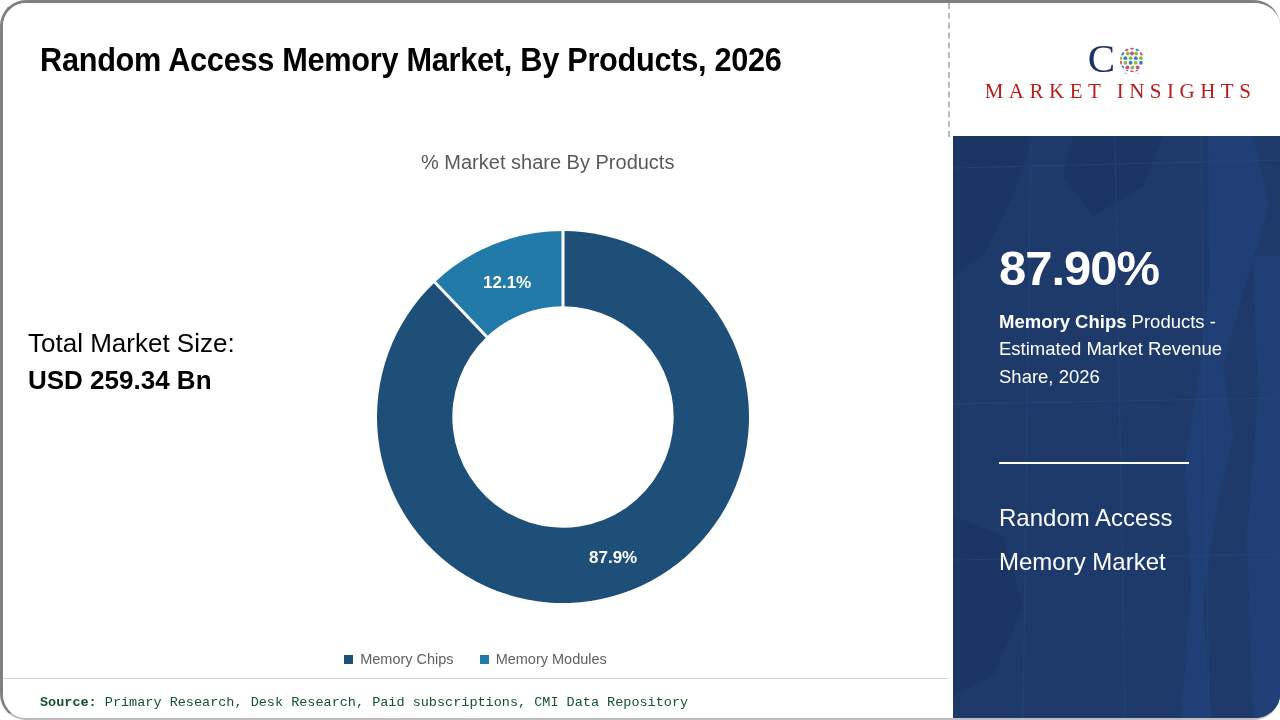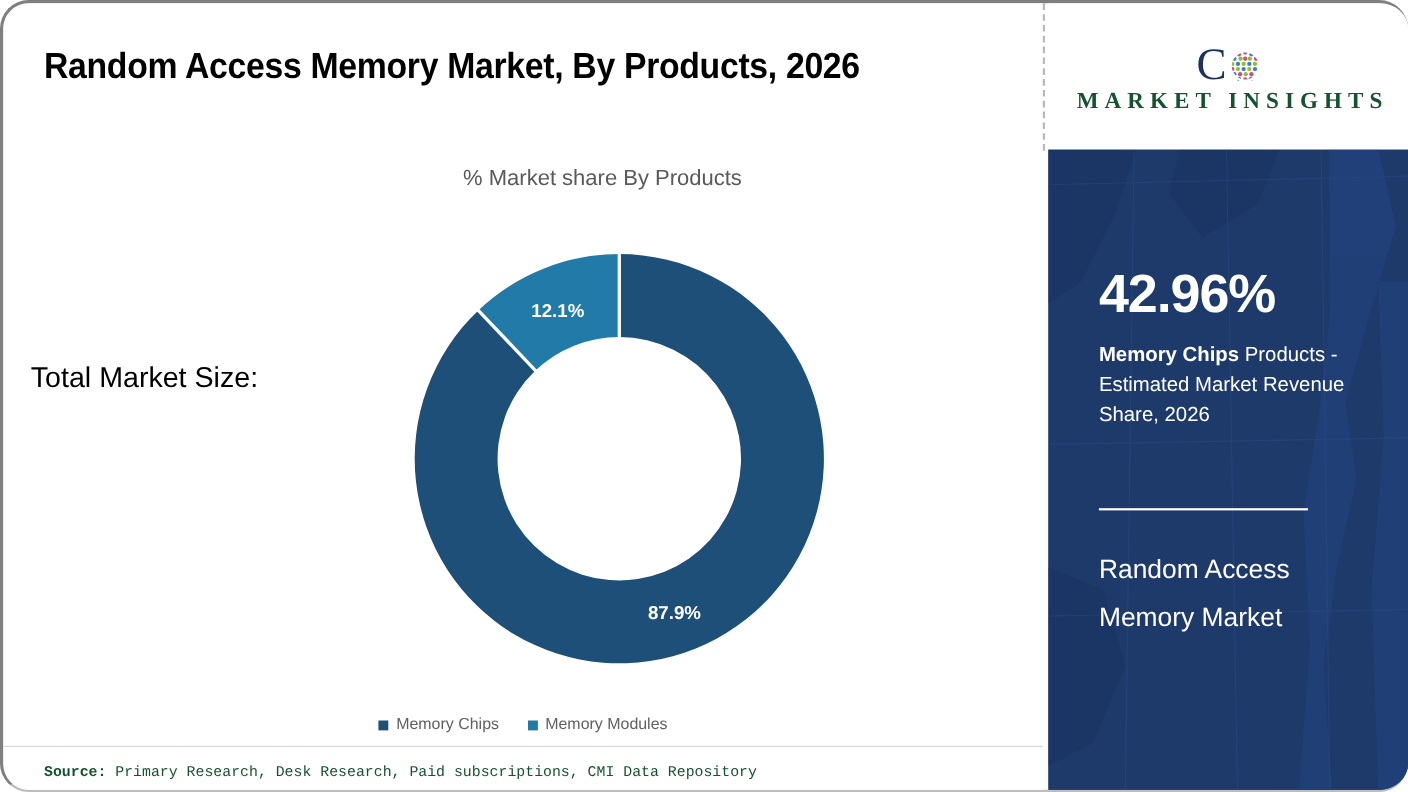--- a/index.html
+++ b/index.html
@@ -198,26 +198,25 @@
   .logo-globe {
     width: 30px;
     height: 30px;
     margin: 0 1px;
     position: relative;
     top: 2px;
   }
   .logo-sub {
     font-family: "Liberation Serif", serif;
     font-size: 21px;
-    color: #14532d;
+    color: #b91c1c;
     letter-spacing: 5.5px;
     margin-top: 2px;
     padding-left: 5px;
     line-height: 1;
-    font-weight: bold;
   }
 
   .navy-panel {
     position: absolute;
     left: 0;
     top: 133px;
     width: 330px;
     height: 584px;
     background: #1e3a6b;
     overflow: hidden;
@@ -281,20 +280,21 @@
 <div id="infographic">
 
   <div class="left-pane">
 
     <div class="page-title">Random Access Memory Market, By Products, 2026</div>
 
     <div class="chart-subtitle">% Market share By Products</div>
 
     <div class="market-size-block">
       <div class="market-size-label">Total Market Size:</div>
+      <div class="market-size-value">USD 259.34 Bn</div>
     </div>
 
     <div class="donut-wrap">
       <svg class="donut-svg" viewBox="0 0 374 374">
 
         <path id="slice-dark" d="M 187 1 A 186 186 0 1 1 58.824831639953146 52.21451778520938
             L 110.73577482577211 106.80263808219958 A 110.67 110.67 0 1 0 187 76.33 Z" fill="#1d4f79"></path>
 
         <path id="slice-light" d="M 58.824831639953146 52.21451778520938 A 186 186 0 0 1 186.99999999999997 1
             L 186.99999999999997 76.33 A 110.67 110.67 0 0 0 110.73577482577211 106.80263808219958 Z" fill="#217aa7"></path>
@@ -381,21 +381,21 @@
           <line x1="0" y1="32" x2="330" y2="24"></line>
           <line x1="0" y1="268" x2="330" y2="262"></line>
           <line x1="0" y1="424" x2="330" y2="418"></line>
           <line x1="162" y1="0" x2="172" y2="584"></line>
           <line x1="248" y1="0" x2="256" y2="584"></line>
           <line x1="78" y1="0" x2="70" y2="584"></line>
         </g>
       </svg>
 
       <div class="navy-content">
-        <div class="stat-number">42.96%</div>
+        <div class="stat-number">87.90%</div>
         <div class="stat-desc">
           <b>Memory Chips</b><span> Products - Estimated Market Revenue Share, 2026</span>
         </div>
         <div class="panel-market">Random Access Memory Market</div>
       </div>
       <div class="panel-rule"></div>
     </div>
   </div>
 </div>
 

